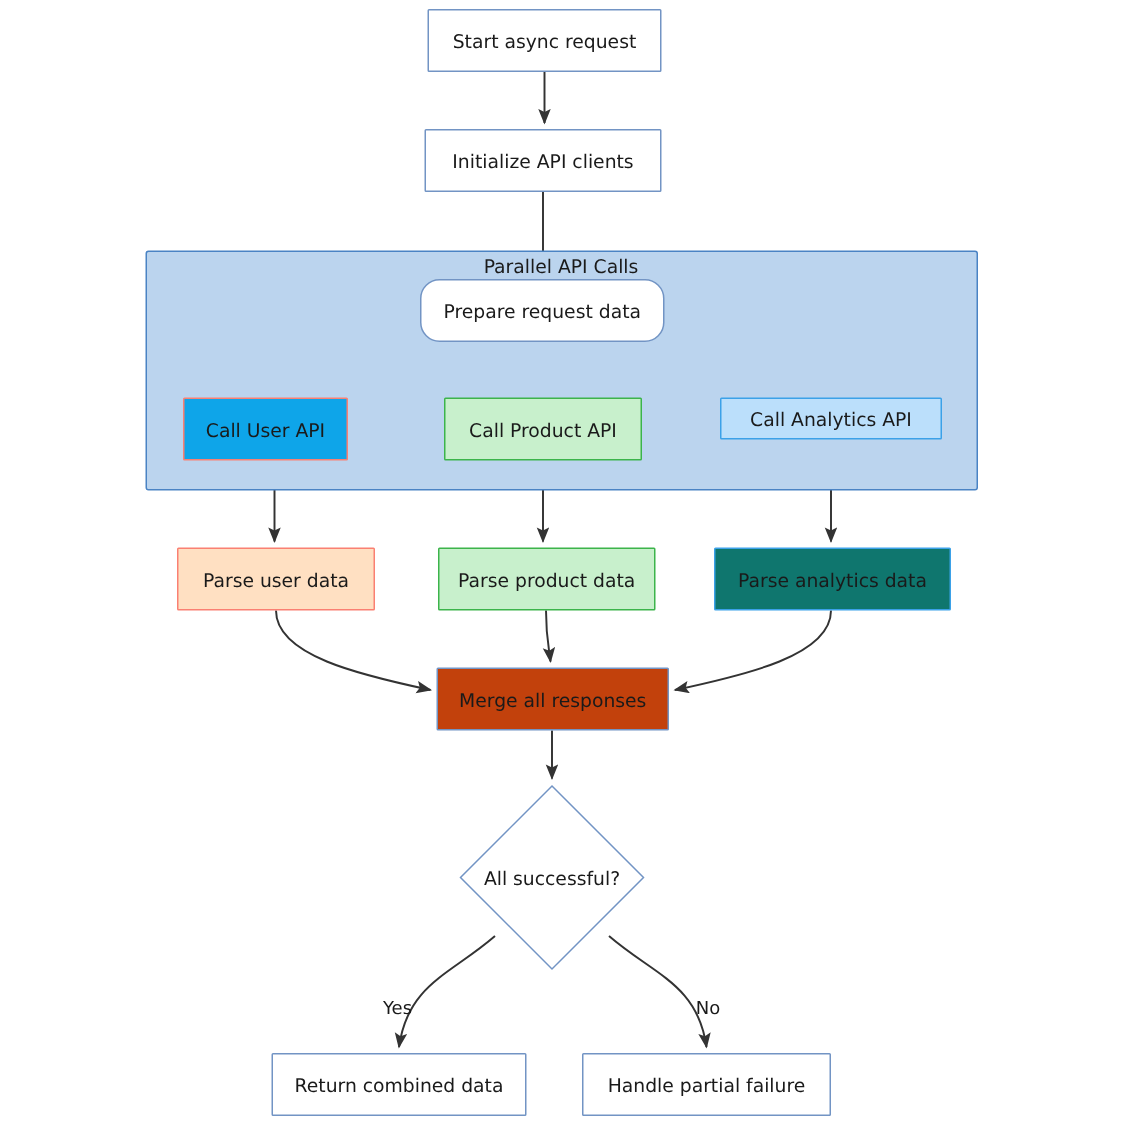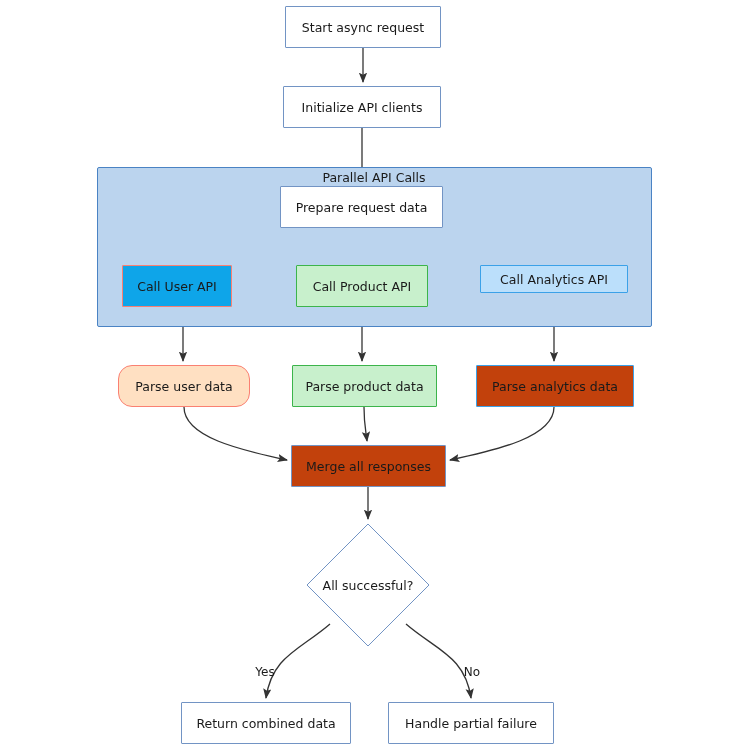--- a/index.html
+++ b/index.html
@@ -153,39 +153,39 @@
     </g>
   </svg>
 
   <div id="nodes-layer">
       <div class="node rect node-plain" style="left: 285px; top: 6px; width: 156px; height: 42px; background: rgb(255, 255, 255); border-color: rgb(114, 148, 196);">
         <span>Start async request</span>
       </div>
       <div class="node rect node-plain" style="left: 283px; top: 86px; width: 158px; height: 42px; background: rgb(255, 255, 255); border-color: rgb(114, 148, 196);">
         <span>Initialize API clients</span>
       </div>
-      <div class="node rect node-plain" style="left: 280px; top: 186px; width: 163px; height: 42px; background: rgb(255, 255, 255); border-color: rgb(114, 148, 196);">
+      <div class="node rect node-plain" style="left: 280px; top: 186px; width: 163px; height: 42px; background: rgb(255, 255, 255); border-color: rgb(114, 148, 196); border-radius: 13px;">
         <span>Prepare request data</span>
       </div>
       <div class="node rect node-orange" style="left: 122px; top: 265px; width: 110px; height: 42px; background: #0ea5e9; border-color: rgb(250, 128, 114);">
         <span>Call User API</span>
       </div>
       <div class="node rect node-green" style="left: 296px; top: 265px; width: 132px; height: 42px; background: rgb(200, 240, 204); border-color: rgb(60, 180, 75);">
         <span>Call Product API</span>
       </div>
       <div class="node rect node-blue" style="left: 480px; top: 265px; width: 148px; height: 28px; background: rgb(187, 223, 251); border-color: rgb(59, 161, 232);">
         <span>Call Analytics API</span>
       </div>
-      <div class="node rect node-orange" style="left: 118px; top: 365px; width: 132px; height: 42px; background: rgb(255, 224, 194); border-color: rgb(250, 128, 114); border-radius: 14px;">
+      <div class="node rect node-orange" style="left: 118px; top: 365px; width: 132px; height: 42px; background: rgb(255, 224, 194); border-color: rgb(250, 128, 114);">
         <span>Parse user data</span>
       </div>
       <div class="node rect node-green" style="left: 292px; top: 365px; width: 145px; height: 42px; background: rgb(200, 240, 204); border-color: rgb(60, 180, 75);">
         <span>Parse product data</span>
       </div>
-      <div class="node rect node-blue" style="left: 476px; top: 365px; width: 158px; height: 42px; background: #c2410c; border-color: rgb(59, 161, 232);">
+      <div class="node rect node-blue" style="left: 476px; top: 365px; width: 158px; height: 42px; background: #0f766e; border-color: rgb(59, 161, 232);">
         <span>Parse analytics data</span>
       </div>
       <div class="node rect node-plain" style="left: 291px; top: 445px; width: 155px; height: 42px; background: #c2410c; border-color: rgb(114, 148, 196);">
         <span>Merge all responses</span>
       </div>
       <div class="diamond-wrap" style="left: 306px; top: 523px; width: 124px; height: 124px;">
         <svg width="124" height="124" viewBox="0 0 124 124">
           <polygon points="62,1 123,62 62,123 1,62" fill="#ffffff" stroke="#7294c4" stroke-width="1"></polygon>
         </svg>
         <div class="diamond-label">All successful?</div>

